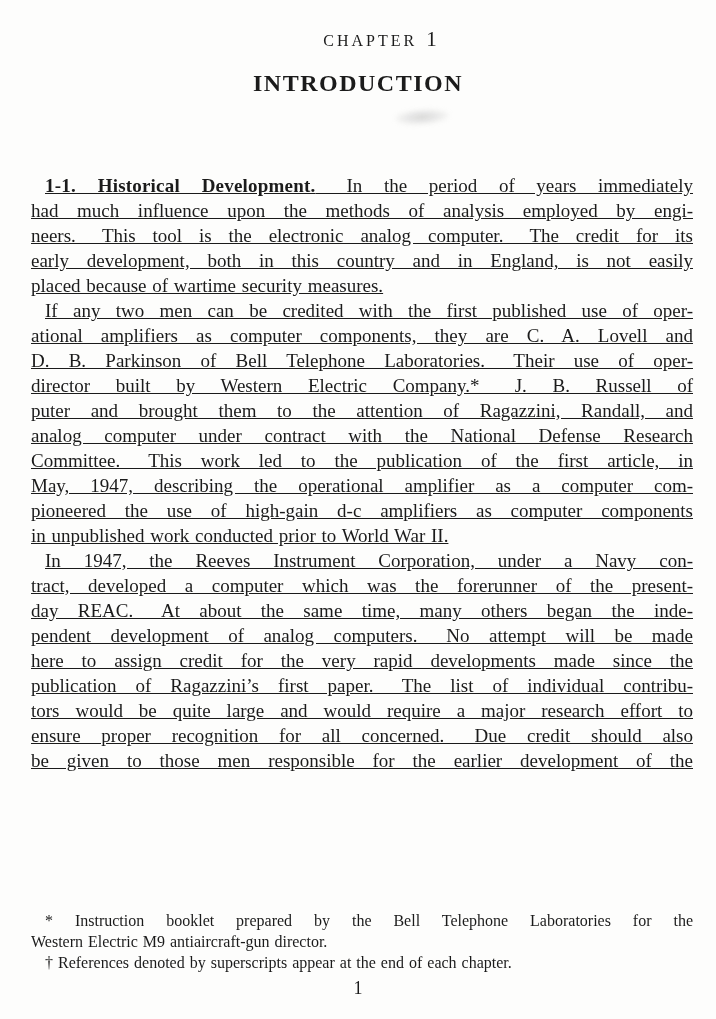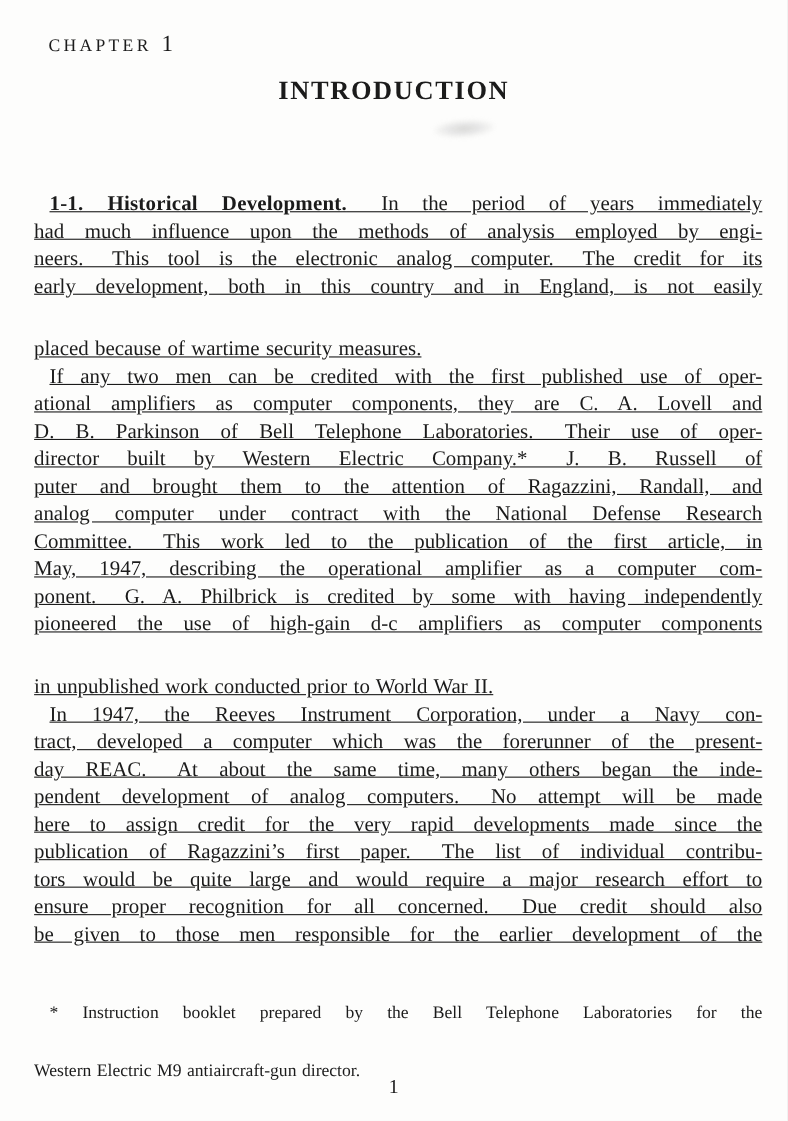--- a/index.html
+++ b/index.html
@@ -9,20 +9,21 @@
     height: 1019px;
     background: #fdfdfc;
     overflow: hidden;
     font-family: "Liberation Serif", serif;
     color: #1b1b1b;
   }
   
   .chapter {
     position: absolute;
     top: 27px; left: 0; right: 0;
+    text-align: center;
     font-size: 16px;
     letter-spacing: 3px;
     white-space: nowrap;
     padding-left: 44px;
   }
   .chapter .chnum {
     font-size: 21px;
     letter-spacing: 0;
     margin-left: 9px;
   }
@@ -51,21 +52,21 @@
     width: 662px;
     font-size: 19px;
     line-height: 25px;
     word-spacing: 1px;
     text-decoration: underline;
   }
   .line {
     text-align: justify;
     text-align-last: justify;
   }
-  .line.end { text-align-last: left; margin-top: 32px; }
+  .line.end { text-align-last: left; }
   .line.indent { padding-left: 14px; }
   .line b { font-weight: 700; letter-spacing: 0.2px; }
   
   .footnotes {
     position: absolute;
     left: 31px; top: 910px;
     width: 662px;
     font-size: 16px;
     line-height: 21px;
     word-spacing: 1px;
@@ -101,21 +102,20 @@
       </div>
       <div>
         <div class="line indent">If any two men can be credited with the first published use of oper-</div>
         <div class="line">ational amplifiers as computer components, they are C. A. Lovell and</div>
         <div class="line">D. B. Parkinson of Bell Telephone Laboratories.  Their use of oper-</div>
         <div class="line">director built by Western Electric Company.*  J. B. Russell of</div>
         <div class="line">puter and brought them to the attention of Ragazzini, Randall, and</div>
         <div class="line">analog computer under contract with the National Defense Research</div>
         <div class="line">Committee.  This work led to the publication of the first article, in</div>
         <div class="line">May, 1947, describing the operational amplifier as a computer com-</div>
-        <div class="line">ponent.  G. A. Philbrick is credited by some with having independently</div>
         <div class="line">pioneered the use of high-gain d-c amplifiers as computer components</div>
         <div class="line end">in unpublished work conducted prior to World War II.</div>
       </div>
       <div>
         <div class="line indent">In 1947, the Reeves Instrument Corporation, under a Navy con-</div>
         <div class="line">tract, developed a computer which was the forerunner of the present-</div>
         <div class="line">day REAC.  At about the same time, many others began the inde-</div>
         <div class="line">pendent development of analog computers.  No attempt will be made</div>
         <div class="line">here to assign credit for the very rapid developments made since the</div>
         <div class="line">publication of Ragazzini’s first paper.  The list of individual contribu-</div>

